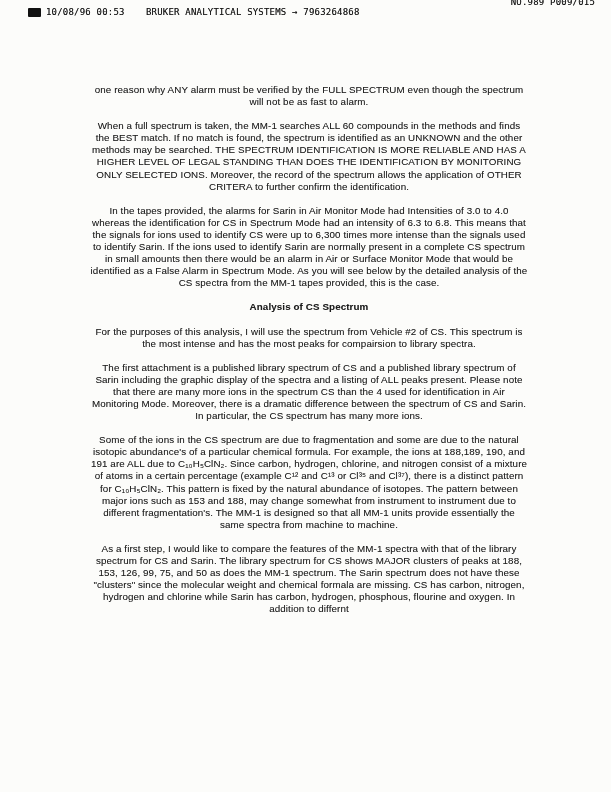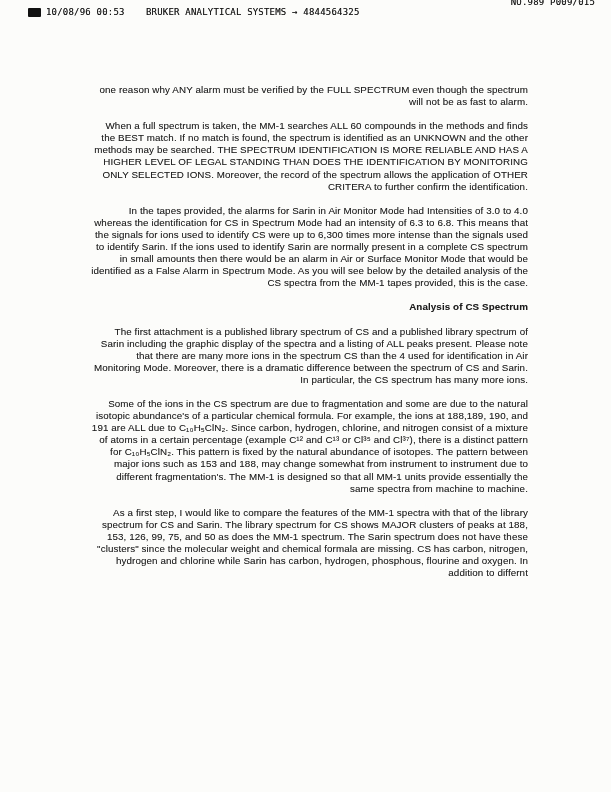--- a/index.html
+++ b/index.html
@@ -39,39 +39,40 @@
     left: 90px;
     top: 84px;
     width: 438px;
     font-size: 9.8px;
     line-height: 12.1px;
     letter-spacing: 0.1px;
     text-shadow: 0 0 0.4px rgba(30,30,30,0.35);
   }
   .doc-body p {
     margin: 0 0 12px 0;
-    text-align: right;
+    text-align: center;
   }
   .doc-body p.heading {
     font-weight: bold;
   }
 </style>
 </head>
 <body>
 
 <div class="page">
 
   <div class="scan-blob"></div>
   <div class="fax-header-text fax-timestamp">10/08/96  00:53</div>
-  <div class="fax-header-text fax-sender">BRUKER ANALYTICAL SYSTEMS → 4844564325</div>
+  <div class="fax-header-text fax-sender">BRUKER ANALYTICAL SYSTEMS → 7963264868</div>
   <div class="fax-header-text fax-pageinfo">NO.989  P009/015</div>
 
   <div class="doc-body">
     <p>one reason why ANY alarm must be verified by the FULL SPECTRUM even though the spectrum will not be as fast to alarm.</p>
     <p>When a full spectrum is taken, the MM-1 searches ALL 60 compounds in the methods and finds the BEST match.  If no match is found, the spectrum is identified as an UNKNOWN and the other methods may be searched.  THE SPECTRUM IDENTIFICATION IS MORE RELIABLE AND HAS A HIGHER LEVEL OF LEGAL STANDING THAN DOES THE IDENTIFICATION BY MONITORING ONLY SELECTED IONS.  Moreover, the record of the spectrum allows the application of OTHER CRITERA to further confirm the identification.</p>
     <p>In the tapes provided, the alarms for Sarin in Air Monitor Mode had Intensities of 3.0 to 4.0 whereas the identification for CS in Spectrum Mode had an intensity of 6.3 to 6.8. This means that the signals for ions used to identify CS were up to 6,300 times more intense than the signals used to identify Sarin.  If the ions used to identify Sarin are normally present in a complete CS spectrum in small amounts then there would be an alarm in Air or Surface Monitor Mode that would be identified as a False Alarm in Spectrum Mode.  As you will see below by the detailed analysis of the CS spectra from the MM-1 tapes provided, this is the case.</p>
     <p class="heading">Analysis of CS Spectrum</p>
+    <p>For the purposes of this analysis, I will use the spectrum from Vehicle #2 of CS.  This spectrum is the most intense and has the most peaks for compairsion to library spectra.</p>
     <p>The first attachment is a published library spectrum of CS and a published library spectrum of Sarin including the graphic display of the spectra and a listing of ALL peaks present.  Please note that there are many more ions in the spectrum CS than the 4 used for identification in Air Monitoring Mode.  Moreover, there is a dramatic difference between the spectrum of CS and Sarin.  In particular, the CS spectrum has many more ions.</p>
     <p>Some of the ions in the CS spectrum are due to fragmentation and some are due to the natural isotopic abundance's of a particular chemical formula.  For example, the ions at 188,189, 190, and 191 are ALL due to C₁₀H₅ClN₂.  Since carbon, hydrogen, chlorine, and nitrogen consist of a mixture of atoms in a certain percentage (example C¹² and C¹³ or Cl³⁵ and Cl³⁷), there is a distinct pattern for C₁₀H₅ClN₂.  This pattern is fixed by the natural abundance of isotopes.  The pattern between major ions such as 153 and 188, may change somewhat from instrument to instrument due to different fragmentation's.  The MM-1 is designed so that all MM-1 units provide essentially the same spectra from machine to machine.</p>
     <p>As a first step, I would like to compare the features of the MM-1 spectra with that of the library spectrum for CS and Sarin.  The library spectrum for CS shows MAJOR clusters of peaks at 188, 153, 126, 99, 75, and 50 as does the MM-1 spectrum.  The Sarin spectrum does not have these "clusters" since the molecular weight and chemical formala are missing.  CS has carbon, nitrogen, hydrogen and chlorine while Sarin has carbon, hydrogen, phosphous, flourine and oxygen.  In addition to differnt</p>
   </div>
 
 </div>
 
 </body></html>

